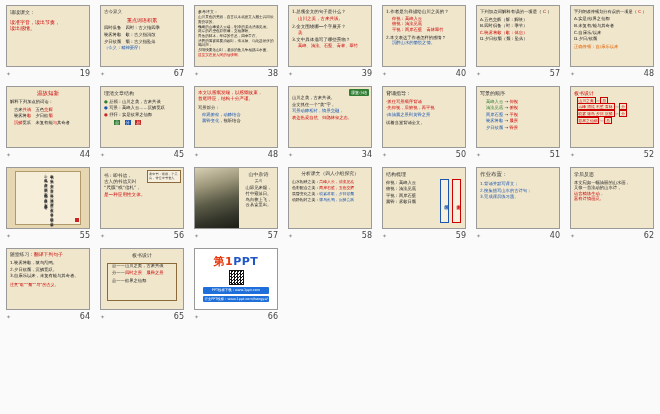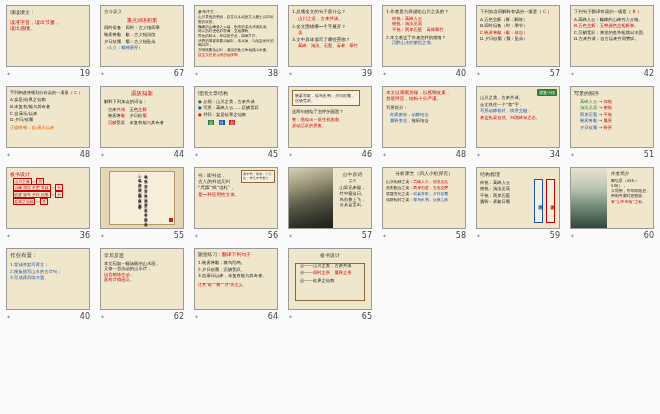--- a/index.html
+++ b/index.html
@@ -120,33 +120,20 @@
         <div class="el" style="color: rgb(204, 0, 0); margin-top: 1px;">C.晓雾将歇（歇：休息）</div>
         <div class="el" style="color: rgb(34, 34, 34); margin-top: 1px;">D.夕日欲颓（颓：坠落）</div>
       </div>
       <div class="cellfoot">
         <span class="star">✦</span>
         <span class="num">57</span>
       </div>
     </div>
     <div class="cell">
       <div class="thumb">
-        <div class="el" style="font-size: 4.4px;"><span style="color: rgb(34, 34, 34);">下列句子翻译有误的一项是（ </span><span style="color: rgb(204, 0, 0);">B</span><span style="color: rgb(34, 34, 34);"> ）</span></div>
-        <div class="el" style="color: rgb(34, 34, 34); margin-top: 2px;">A.高峰入云：巍峨的山峰耸入云端。</div>
-        <div class="el" style="color: rgb(204, 0, 0); margin-top: 1px;">B.五色交辉：五种颜色交相辉映。</div>
-        <div class="el" style="color: rgb(34, 34, 34); margin-top: 1px;">C.沉鳞竞跃：潜游的鱼争相跳出水面。</div>
-        <div class="el" style="color: rgb(34, 34, 34); margin-top: 1px;">D.古来共谈：自古以来共同赞叹。</div>
-      </div>
-      <div class="cellfoot">
-        <span class="star">✦</span>
-        <span class="num">42</span>
-      </div>
-    </div>
-    <div class="cell">
-      <div class="thumb">
         <div class="el" style="font-size: 4.2px;"><span style="color: rgb(34, 34, 34);">下列朗读停顿划分有误的一项是（ </span><span style="color: rgb(204, 0, 0);">C</span><span style="color: rgb(34, 34, 34);"> ）</span></div>
         <div class="el" style="color: rgb(34, 34, 34); margin-top: 2px;">A.实是/欲界之仙都</div>
         <div class="el" style="color: rgb(34, 34, 34); margin-top: 1px;">B.未复有/能与其奇者</div>
         <div class="el" style="color: rgb(34, 34, 34); margin-top: 1px;">C.自康乐/以来</div>
         <div class="el" style="color: rgb(34, 34, 34); margin-top: 1px;">D.夕日/欲颓</div>
         <div class="el" style="color: rgb(224, 96, 0); margin-top: 2px;">正确停顿：自/康乐以来</div>
       </div>
       <div class="cellfoot">
         <span class="star">✦</span>
         <span class="num">48</span>
@@ -173,32 +160,20 @@
         <div class="el" style="margin-top: 1px;"><span style="color: rgb(198, 40, 40);">● </span><span style="color: rgb(34, 34, 34);">抒怀：实是欲界之仙都</span></div>
         <div class="el" style="margin-top: 3px; padding-left: 10px;"><span style="background: rgb(46, 125, 50); color: rgb(255, 255, 255); padding: 0px 1px;">总</span><span style="color: rgb(34, 34, 34);">　</span><span style="background: rgb(26, 86, 176); color: rgb(255, 255, 255); padding: 0px 1px;">分</span><span style="color: rgb(34, 34, 34);">　</span><span style="background: rgb(198, 40, 40); color: rgb(255, 255, 255); padding: 0px 1px;">总</span></div>
       </div>
       <div class="cellfoot">
         <span class="star">✦</span>
         <span class="num">45</span>
       </div>
     </div>
     <div class="cell">
       <div class="thumb">
-        <div class="el box">晓雾将歇，猿鸟乱鸣；夕日欲颓，沉鳞竞跃。</div>
-        <div class="el" style="color: rgb(34, 34, 34); margin-top: 3px;">这两句描绘了怎样的画面？</div>
-        <div class="el" style="color: rgb(204, 0, 0); margin-top: 2px;">答：描绘出一派生机勃勃、</div>
-        <div class="el" style="color: rgb(204, 0, 0);">灵动活跃的景象。</div>
-      </div>
-      <div class="cellfoot">
-        <span class="star">✦</span>
-        <span class="num">46</span>
-      </div>
-    </div>
-    <div class="cell">
-      <div class="thumb">
         <div class="el" style="color: rgb(204, 0, 0); font-size: 4.6px;">本文以感慨发端，以感慨收束，</div>
         <div class="el" style="color: rgb(204, 0, 0); font-size: 4.6px;">首尾呼应，结构十分严谨。</div>
         <div class="el" style="color: rgb(34, 34, 34); margin-top: 3px;">写景部分：</div>
         <div class="el" style="margin-top: 1px; padding-left: 4px;"><span style="color: rgb(26, 86, 176);">仰观俯察</span><span style="color: rgb(34, 34, 34);">，</span><span style="color: rgb(26, 86, 176);">动静结合</span></div>
         <div class="el" style="margin-top: 1px; padding-left: 4px;"><span style="color: rgb(26, 86, 176);">晨昏变化</span><span style="color: rgb(34, 34, 34);">，视听结合</span></div>
       </div>
       <div class="cellfoot">
         <span class="star">✦</span>
         <span class="num">48</span>
       </div>
@@ -207,20 +182,33 @@
       <div class="thumb">
         <div class="el tag-green">课堂小结</div>
         <div class="el" style="color: rgb(34, 34, 34); margin-top: 5px;">山川之美，古来共谈。</div>
         <div class="el" style="color: rgb(34, 34, 34); margin-top: 1px;">全文抓住一个“美”字，</div>
         <div class="el" style="color: rgb(26, 86, 176); margin-top: 1px;">写景动静相衬，情景交融，</div>
         <div class="el" style="color: rgb(204, 0, 0); margin-top: 1px;">表达热爱自然、归隐林泉之志。</div>
       </div>
       <div class="cellfoot">
         <span class="star">✦</span>
         <span class="num">34</span>
+      </div>
+    </div>
+    <div class="cell">
+      <div class="thumb">
+        <div class="el" style="color: rgb(34, 34, 34); font-size: 5px;">背诵指导：</div>
+        <div class="el" style="color: rgb(204, 0, 0); margin-top: 2px;">·抓住写景顺序背诵</div>
+        <div class="el" style="color: rgb(204, 0, 0); margin-top: 1px;">·先仰视，后俯视，再平视</div>
+        <div class="el" style="color: rgb(26, 86, 176); margin-top: 1px;">·由清晨之景到黄昏之景</div>
+        <div class="el" style="color: rgb(34, 34, 34); margin-top: 3px;">试着当堂背诵全文。</div>
+      </div>
+      <div class="cellfoot">
+        <span class="star">✦</span>
+        <span class="num">50</span>
       </div>
     </div>
     <div class="cell">
       <div class="thumb">
         <div class="el" style="color: rgb(51, 51, 51); font-size: 5px;">写景的顺序</div>
         <div class="el" style="margin-top: 2px; padding-left: 6px;"><span style="color: rgb(46, 125, 50);">高峰入云</span><span style="color: rgb(34, 34, 34);"> → </span><span style="color: rgb(204, 0, 0);">仰视</span></div>
         <div class="el" style="margin-top: 1px; padding-left: 6px;"><span style="color: rgb(46, 125, 50);">清流见底</span><span style="color: rgb(34, 34, 34);"> → </span><span style="color: rgb(204, 0, 0);">俯视</span></div>
         <div class="el" style="margin-top: 1px; padding-left: 6px;"><span style="color: rgb(26, 86, 176);">两岸石壁</span><span style="color: rgb(34, 34, 34);"> → </span><span style="color: rgb(204, 0, 0);">平视</span></div>
         <div class="el" style="margin-top: 1px; padding-left: 6px;"><span style="color: rgb(26, 86, 176);">晓雾将歇</span><span style="color: rgb(34, 34, 34);"> → </span><span style="color: rgb(204, 0, 0);">晨景</span></div>
         <div class="el" style="margin-top: 1px; padding-left: 6px;"><span style="color: rgb(26, 86, 176);">夕日欲颓</span><span style="color: rgb(34, 34, 34);"> → </span><span style="color: rgb(204, 0, 0);">昏景</span></div>
@@ -233,21 +221,21 @@
     <div class="cell">
       <div class="thumb">
         <div class="el" style="color: rgb(204, 0, 0); font-size: 5px;">板书设计</div>
         <div class="el" style="font-size: 3.8px; margin-top: 2px; padding-left: 2px;"><span class="rbox">山川之美</span><span style="color: rgb(34, 34, 34);">—</span><span class="rbox">总</span></div>
         <div class="el" style="font-size: 3.8px; margin-top: 2px; padding-left: 2px;"><span class="rbox">高峰 清流 石壁 青林</span><span style="color: rgb(34, 34, 34);">—</span><span class="rbox">分</span></div>
         <div class="el" style="font-size: 3.8px; margin-top: 2px; padding-left: 2px;"><span class="rbox">晓雾 猿鸟 夕日 沉鳞</span><span style="color: rgb(34, 34, 34);">—</span><span class="rbox">分</span></div>
         <div class="el" style="font-size: 3.8px; margin-top: 2px; padding-left: 2px;"><span class="rbox">欲界之仙都</span><span style="color: rgb(34, 34, 34);">—</span><span class="rbox">总</span></div>
       </div>
       <div class="cellfoot">
         <span class="star">✦</span>
-        <span class="num">36</span>
+        <span class="num">52</span>
       </div>
     </div>
     <div class="cell">
       <div class="thumb scroll-bg">
         <div class="el paper"></div>
         <div class="el vtext">答谢中书书　陶弘景　山川之美，古来共谈。高峰入云，清流见底。两岸石壁，五色交辉。青林翠竹，四时俱备。晓雾将歇，猿鸟乱鸣；夕日欲颓，沉鳞竞跃。实是欲界之仙都。自康乐以来，未复有能与其奇者。</div>
         <div class="el seal"></div>
       </div>
       <div class="cellfoot">
         <span class="star">✦</span>
@@ -304,34 +292,20 @@
         <div class="el" style="color: rgb(34, 34, 34); margin-top: 1px;">晨昏：雾歇日颓</div>
         <div class="el vbox vbox-a vtext">山川之美</div>
         <div class="el vbox vbox-b vtext">沉醉山水</div>
       </div>
       <div class="cellfoot">
         <span class="star">✦</span>
         <span class="num">59</span>
       </div>
     </div>
     <div class="cell">
-      <div class="thumb pad-ink2">
-        <div class="el painting-mist"></div>
-        <div class="el" style="color: rgb(51, 51, 51); font-size: 4.6px;">作者简介</div>
-        <div class="el" style="color: rgb(34, 34, 34); font-size: 3.9px; margin-top: 1px;">陶弘景（456—536），</div>
-        <div class="el" style="color: rgb(34, 34, 34); font-size: 3.9px;">字通明，号华阳隐居，</div>
-        <div class="el" style="color: rgb(34, 34, 34); font-size: 3.9px;">南朝齐梁时思想家。</div>
-        <div class="el" style="color: rgb(204, 0, 0); font-size: 3.9px; margin-top: 1px;">有“山中宰相”之称。</div>
-      </div>
-      <div class="cellfoot">
-        <span class="star">✦</span>
-        <span class="num">60</span>
-      </div>
-    </div>
-    <div class="cell">
       <div class="thumb">
         <div class="el" style="color: rgb(51, 51, 51); font-size: 5.5px;">作业布置：</div>
         <div class="el" style="color: rgb(26, 86, 176); margin-top: 3px;">1.背诵并默写课文；</div>
         <div class="el" style="color: rgb(26, 86, 176); margin-top: 1px;">2.搜集描写山水的古诗句；</div>
         <div class="el" style="color: rgb(26, 86, 176); margin-top: 1px;">3.完成课后练习题。</div>
       </div>
       <div class="cellfoot">
         <span class="star">✦</span>
         <span class="num">40</span>
       </div>
@@ -368,13 +342,25 @@
         <div class="el frame65"></div>
         <div class="el" style="color: rgb(34, 34, 34); margin-top: 4px; padding-left: 8px;">总——山川之美，古来共谈</div>
         <div class="el" style="margin-top: 2px; padding-left: 8px;"><span style="color: rgb(34, 34, 34);">分——</span><span style="color: rgb(204, 0, 0);">四时之景　晨昏之景</span></div>
         <div class="el" style="color: rgb(34, 34, 34); margin-top: 2px; padding-left: 8px;">总——欲界之仙都</div>
       </div>
       <div class="cellfoot">
         <span class="star">✦</span>
         <span class="num">65</span>
       </div>
     </div>
+    <div class="cell">
+      <div class="thumb brand" style="background: rgb(255, 255, 255);">
+        <div class="el logo" style="font-size: 11px; text-align: center; margin-top: 3px;"><span style="color: rgb(232, 56, 13);">第1</span><span style="color: rgb(30, 86, 200);">PPT</span></div>
+        <div class="el qr"></div>
+        <div class="el bar-blue">PPT模板下载：www.1ppt.com</div>
+        <div class="el bar-blue">行业PPT模板：www.1ppt.com/hangye/</div>
+      </div>
+      <div class="cellfoot">
+        <span class="star">✦</span>
+        <span class="num">66</span>
+      </div>
+    </div>
   </div>
 
 </body></html>

